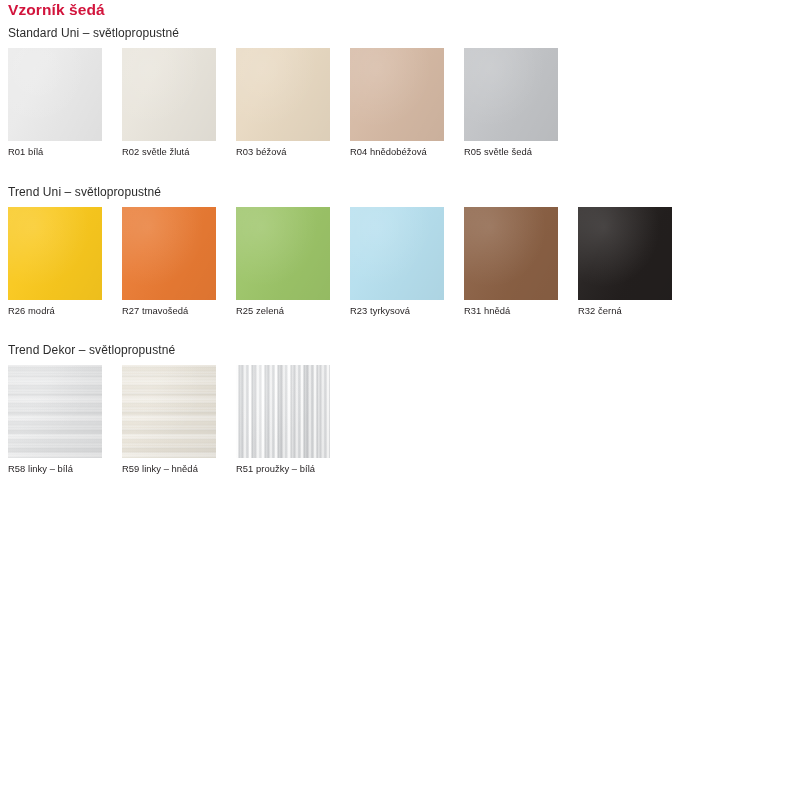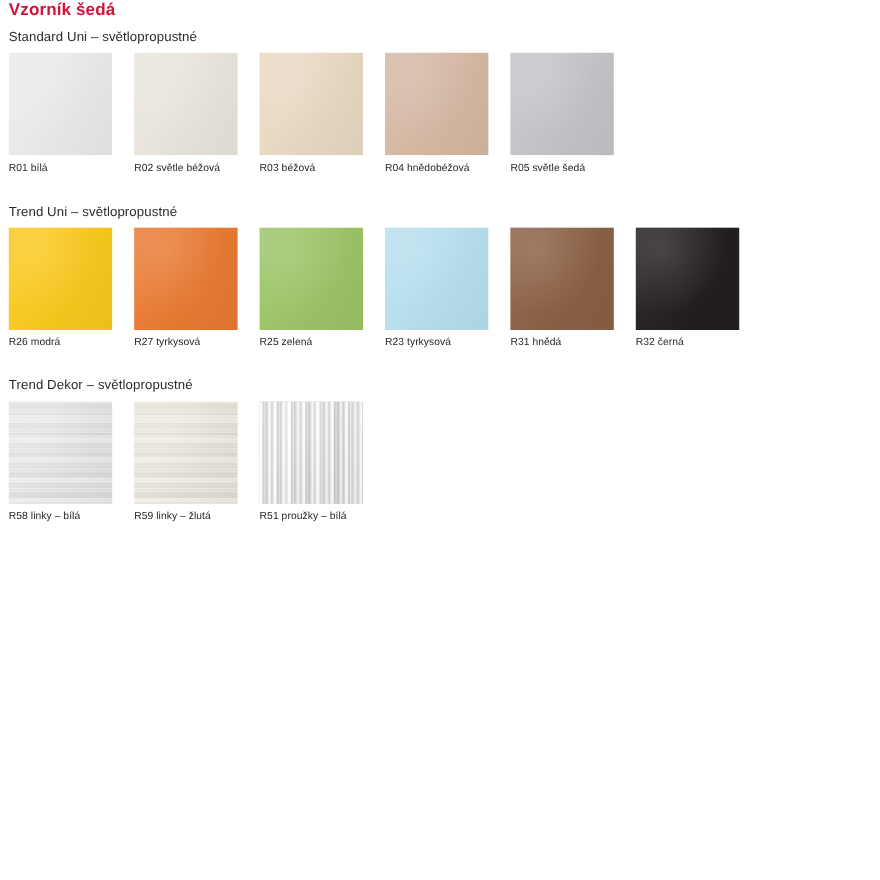--- a/index.html
+++ b/index.html
@@ -154,21 +154,21 @@
             <div class="sheen"></div>
             <div class="sheen2"></div>
           </div>
           <div class="swatch-label">R01 bílá</div>
         </div>
         <div class="swatch-cell">
           <div class="swatch" style="background: rgb(233, 229, 220);">
             <div class="sheen"></div>
             <div class="sheen2"></div>
           </div>
-          <div class="swatch-label">R02 světle béžová</div>
+          <div class="swatch-label">R02 světle žlutá</div>
         </div>
         <div class="swatch-cell">
           <div class="swatch" style="background: rgb(232, 217, 194);">
             <div class="sheen"></div>
             <div class="sheen2"></div>
           </div>
           <div class="swatch-label">R03 béžová</div>
         </div>
         <div class="swatch-cell">
           <div class="swatch" style="background: rgb(213, 185, 164);">
@@ -195,21 +195,21 @@
             <div class="sheen"></div>
             <div class="sheen2"></div>
           </div>
           <div class="swatch-label">R26 modrá</div>
         </div>
         <div class="swatch-cell">
           <div class="swatch" style="background: rgb(232, 122, 51);">
             <div class="sheen"></div>
             <div class="sheen2"></div>
           </div>
-          <div class="swatch-label">R27 tyrkysová</div>
+          <div class="swatch-label">R27 tmavošedá</div>
         </div>
         <div class="swatch-cell">
           <div class="swatch" style="background: rgb(156, 196, 104);">
             <div class="sheen"></div>
             <div class="sheen2"></div>
           </div>
           <div class="swatch-label">R25 zelená</div>
         </div>
         <div class="swatch-cell">
           <div class="swatch" style="background: rgb(182, 223, 238);">
@@ -247,21 +247,21 @@
           </div>
           <div class="swatch-label">R58 linky – bílá</div>
         </div>
         <div class="swatch-cell">
           <div class="swatch" style="background: rgb(234, 229, 218);">
             <div class="tex-hlines"></div>
             <div class="tex-hlines2"></div>
             <div class="sheen"></div>
             <div class="sheen2"></div>
           </div>
-          <div class="swatch-label">R59 linky – žlutá</div>
+          <div class="swatch-label">R59 linky – hnědá</div>
         </div>
         <div class="swatch-cell">
           <div class="swatch" style="background: rgb(214, 216, 218);">
             <div class="tex-vstripes"></div>
             <div class="sheen"></div>
             <div class="sheen2"></div>
           </div>
           <div class="swatch-label">R51 proužky – bílá</div>
         </div>
       </div>

